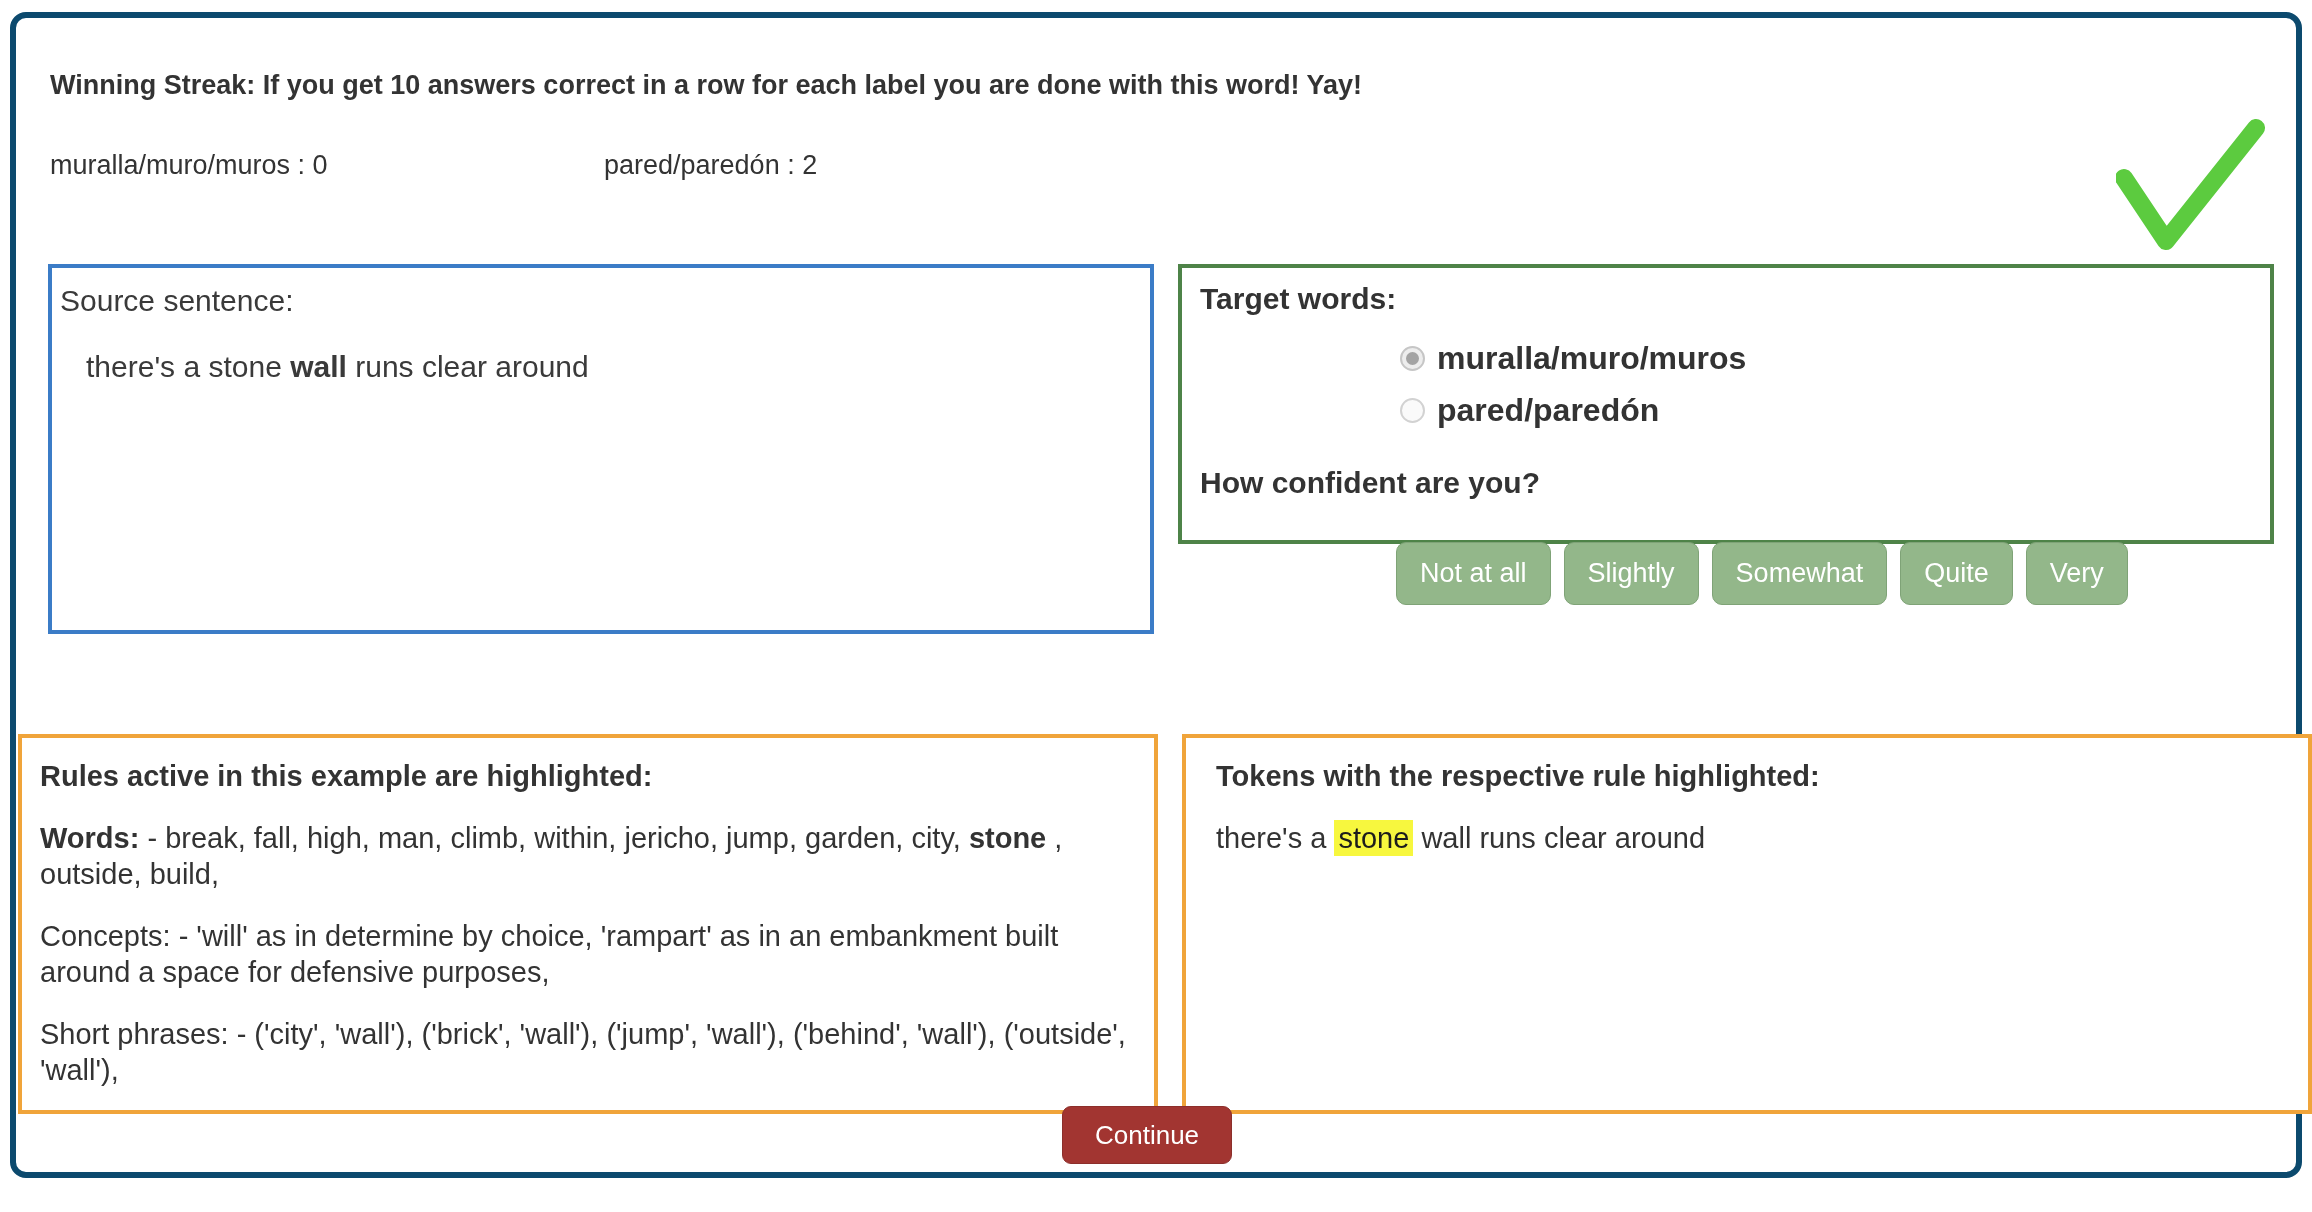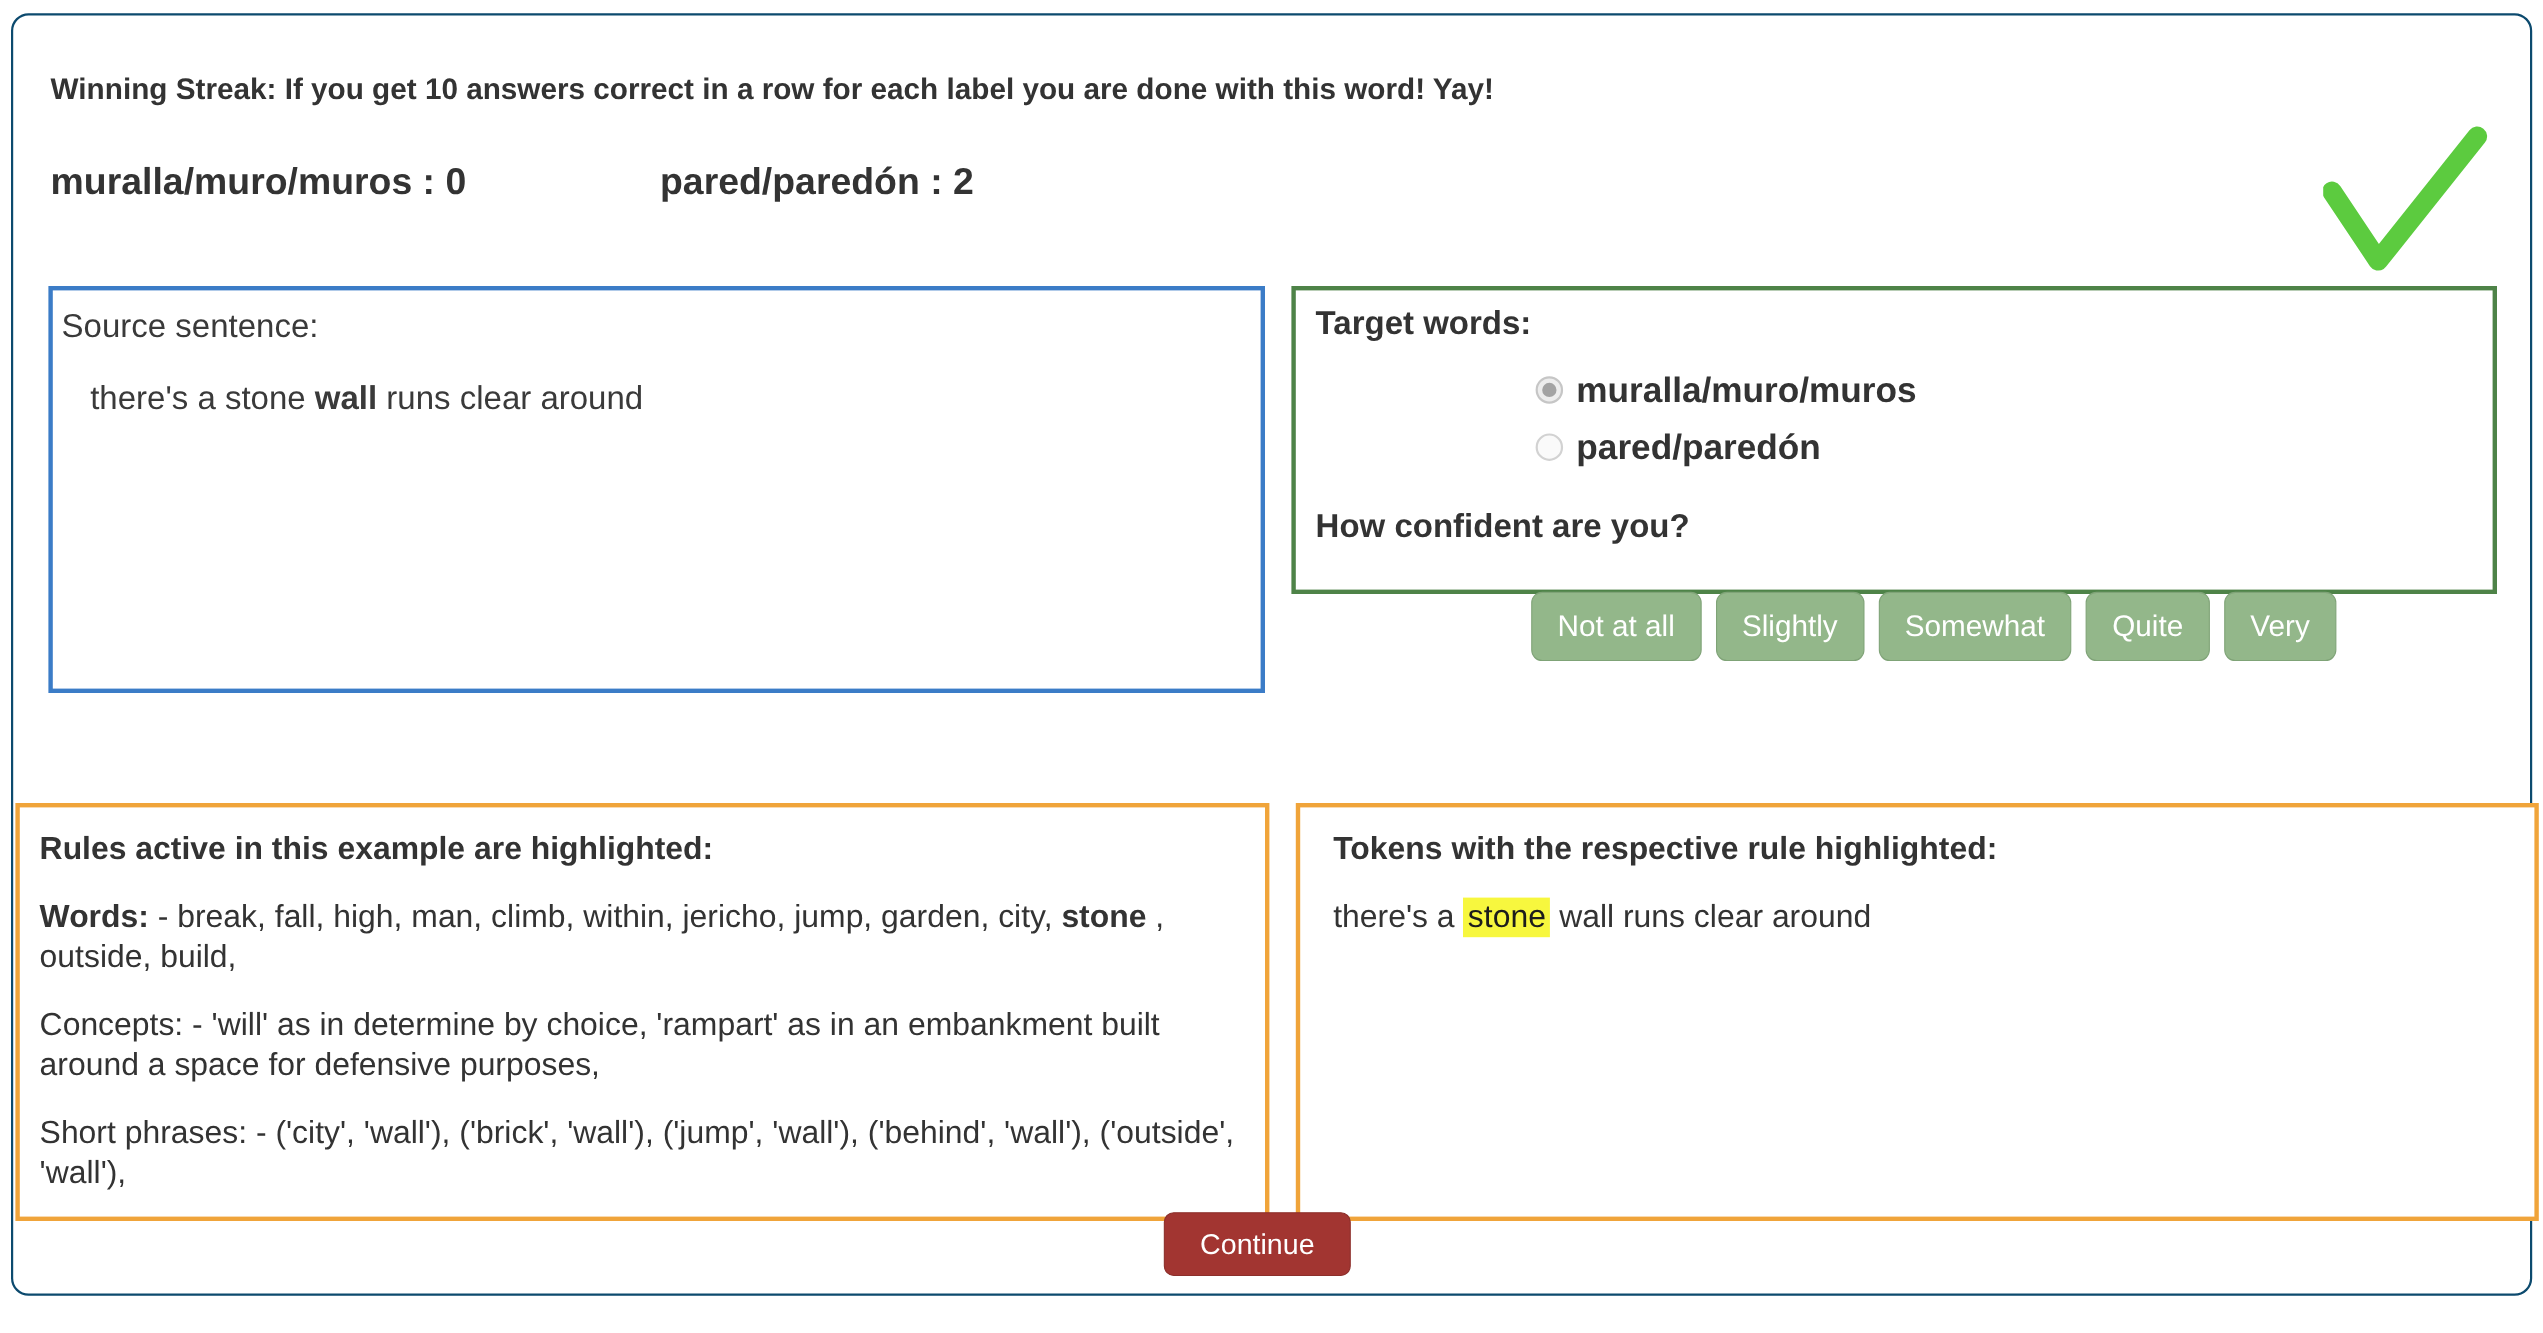--- a/index.html
+++ b/index.html
@@ -1,25 +1,25 @@
 <!DOCTYPE html>
 <html><head>
 <meta charset="utf-8">
 <style>
   * { box-sizing: border-box; margin: 0; padding: 0; }
   html, body { width: 2312px; height: 1212px; background: #ffffff; }
   body { font-family: "Liberation Sans", sans-serif; color: #333333; position: relative; overflow: hidden; }
 
   .container {
     position: absolute; left: 10px; top: 12px; width: 2292px; height: 1166px;
-    border: 2px solid #0c4a6e; border-radius: 16px; background: #ffffff;
+    border: 6px solid #0c4a6e; border-radius: 16px; background: #ffffff;
   }
 
   .streak-note { position: absolute; left: 34px; top: 52px; font-size: 27px; font-weight: bold; color: #333; }
-  .streak { position: absolute; top: 132px; font-size: 34px; font-weight: bold; color: #333; }
+  .streak { position: absolute; top: 132px; font-size: 27px; font-weight: normal; color: #333; }
   .streak-1 { left: 34px; }
   .streak-2 { left: 588px; }
 
   .check { position: absolute; left: 2100px; top: 98px; }
 
   .panel { position: absolute; background: #fff; }
   .source-box { left: 32px; top: 246px; width: 1106px; height: 370px; border: 4px solid #3b7cc7; padding: 16px 8px; }
   .target-box { left: 1162px; top: 246px; width: 1096px; height: 280px; border: 4px solid #4e8348; padding: 14px 18px; }
 
   .panel-title-reg { font-size: 30px; font-weight: normal; color: #3a3a3a; }

